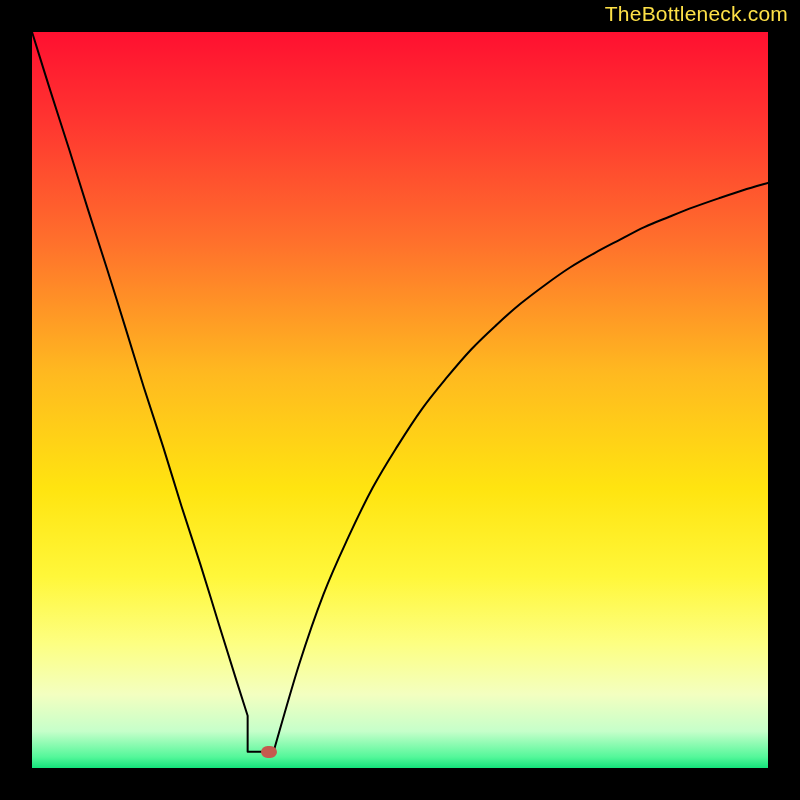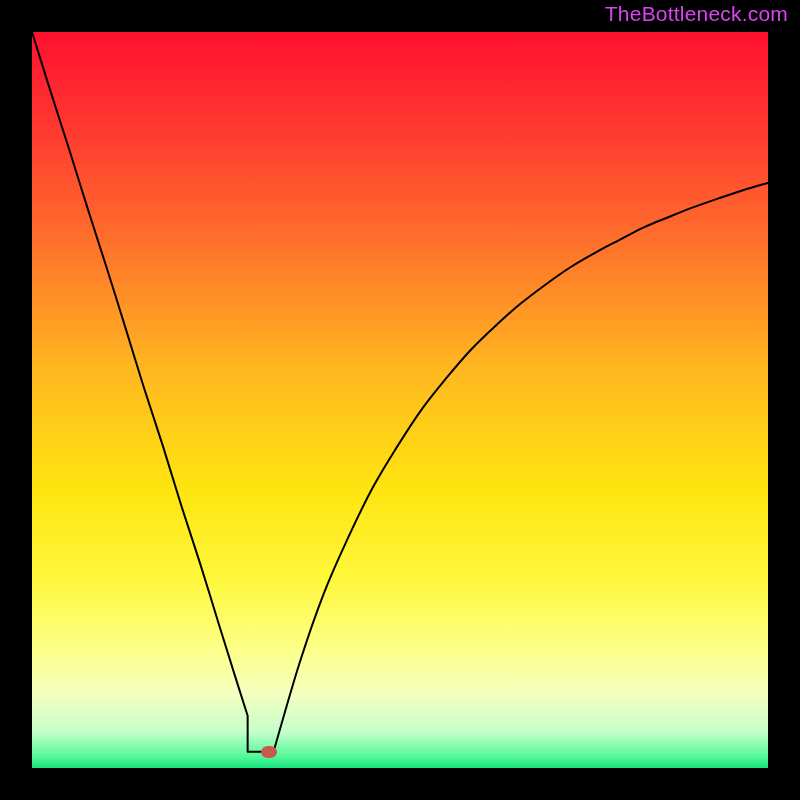--- a/index.html
+++ b/index.html
@@ -16,21 +16,21 @@
     left: 0;
     top: 0;
     width: 800px;
     height: 800px;
     background: #000;
   }
   .watermark {
     position: absolute;
     top: 2px;
     right: 12px;
-    color: #d946ef;
+    color: #fde047;
     font-size: 21px;
     font-weight: 400;
     letter-spacing: 0.2px;
     user-select: none;
     margin-left: 47px;
   }
   .plot {
     position: absolute;
     left: 32px;
     top: 32px;

